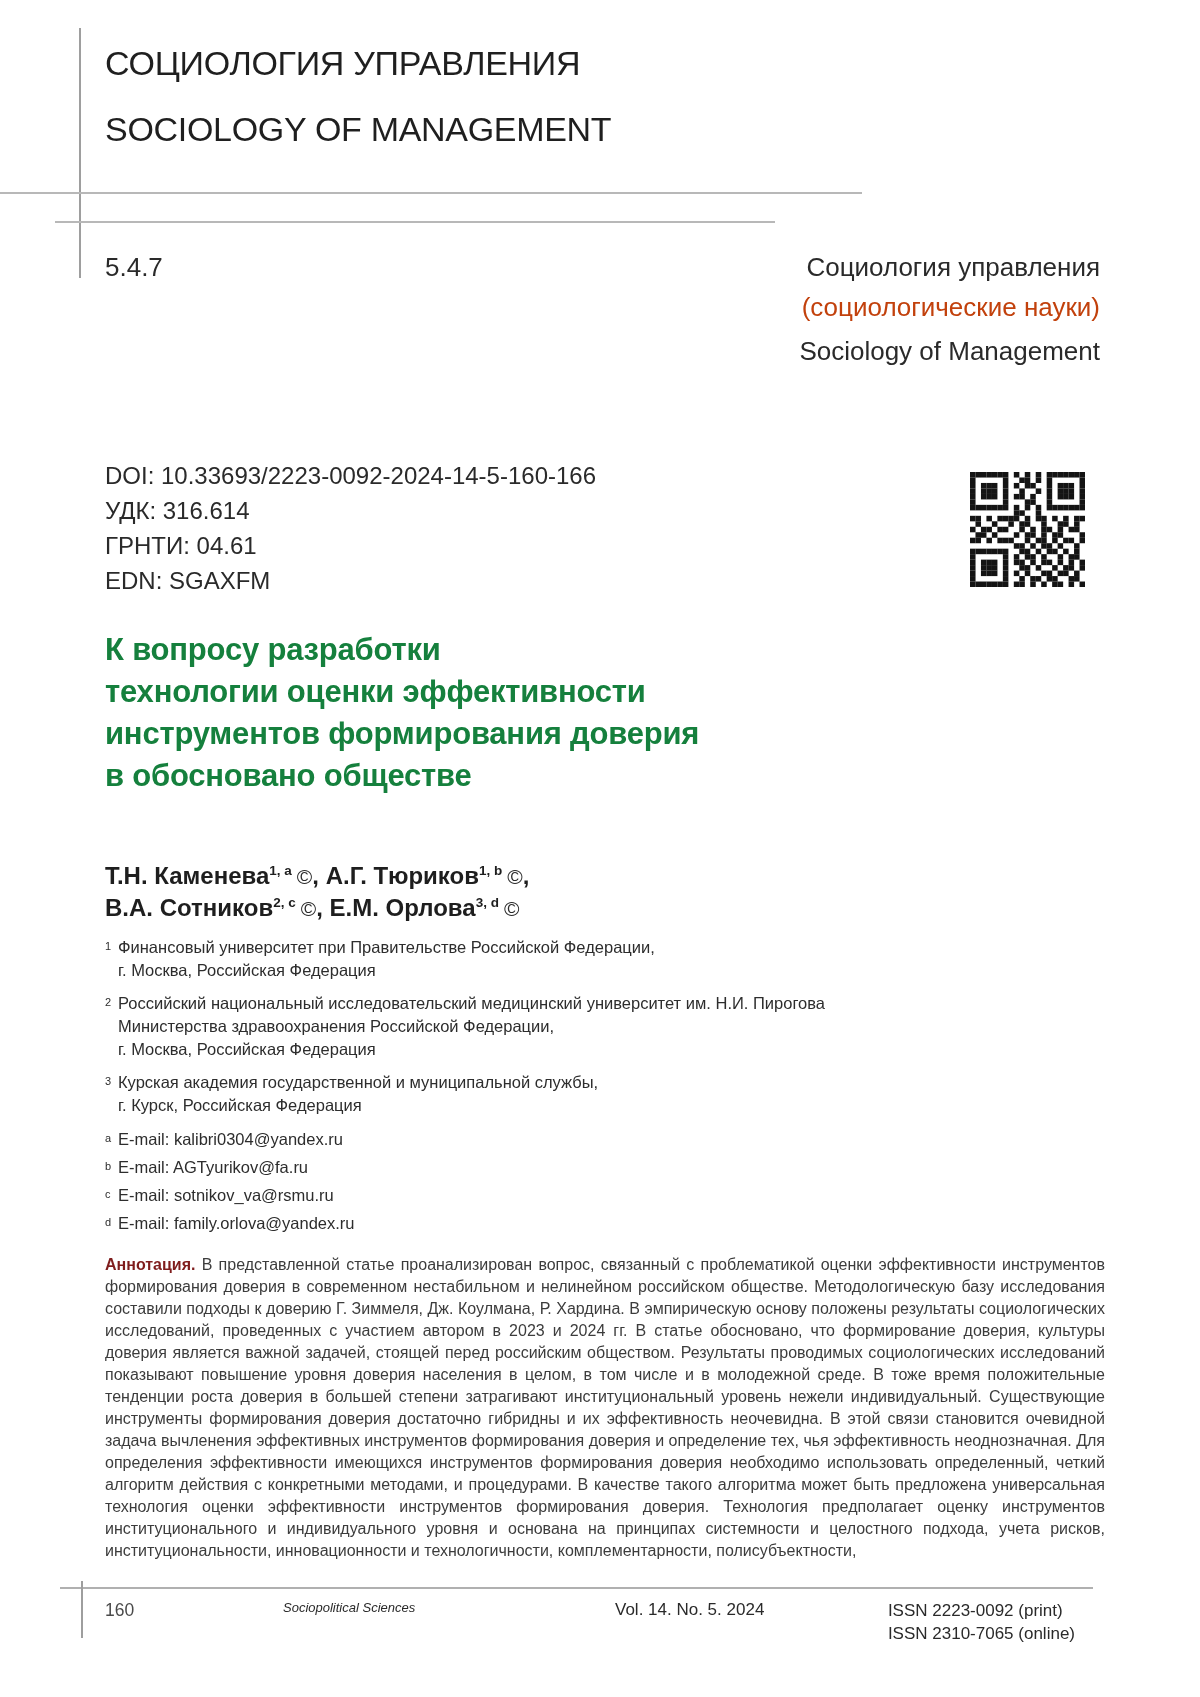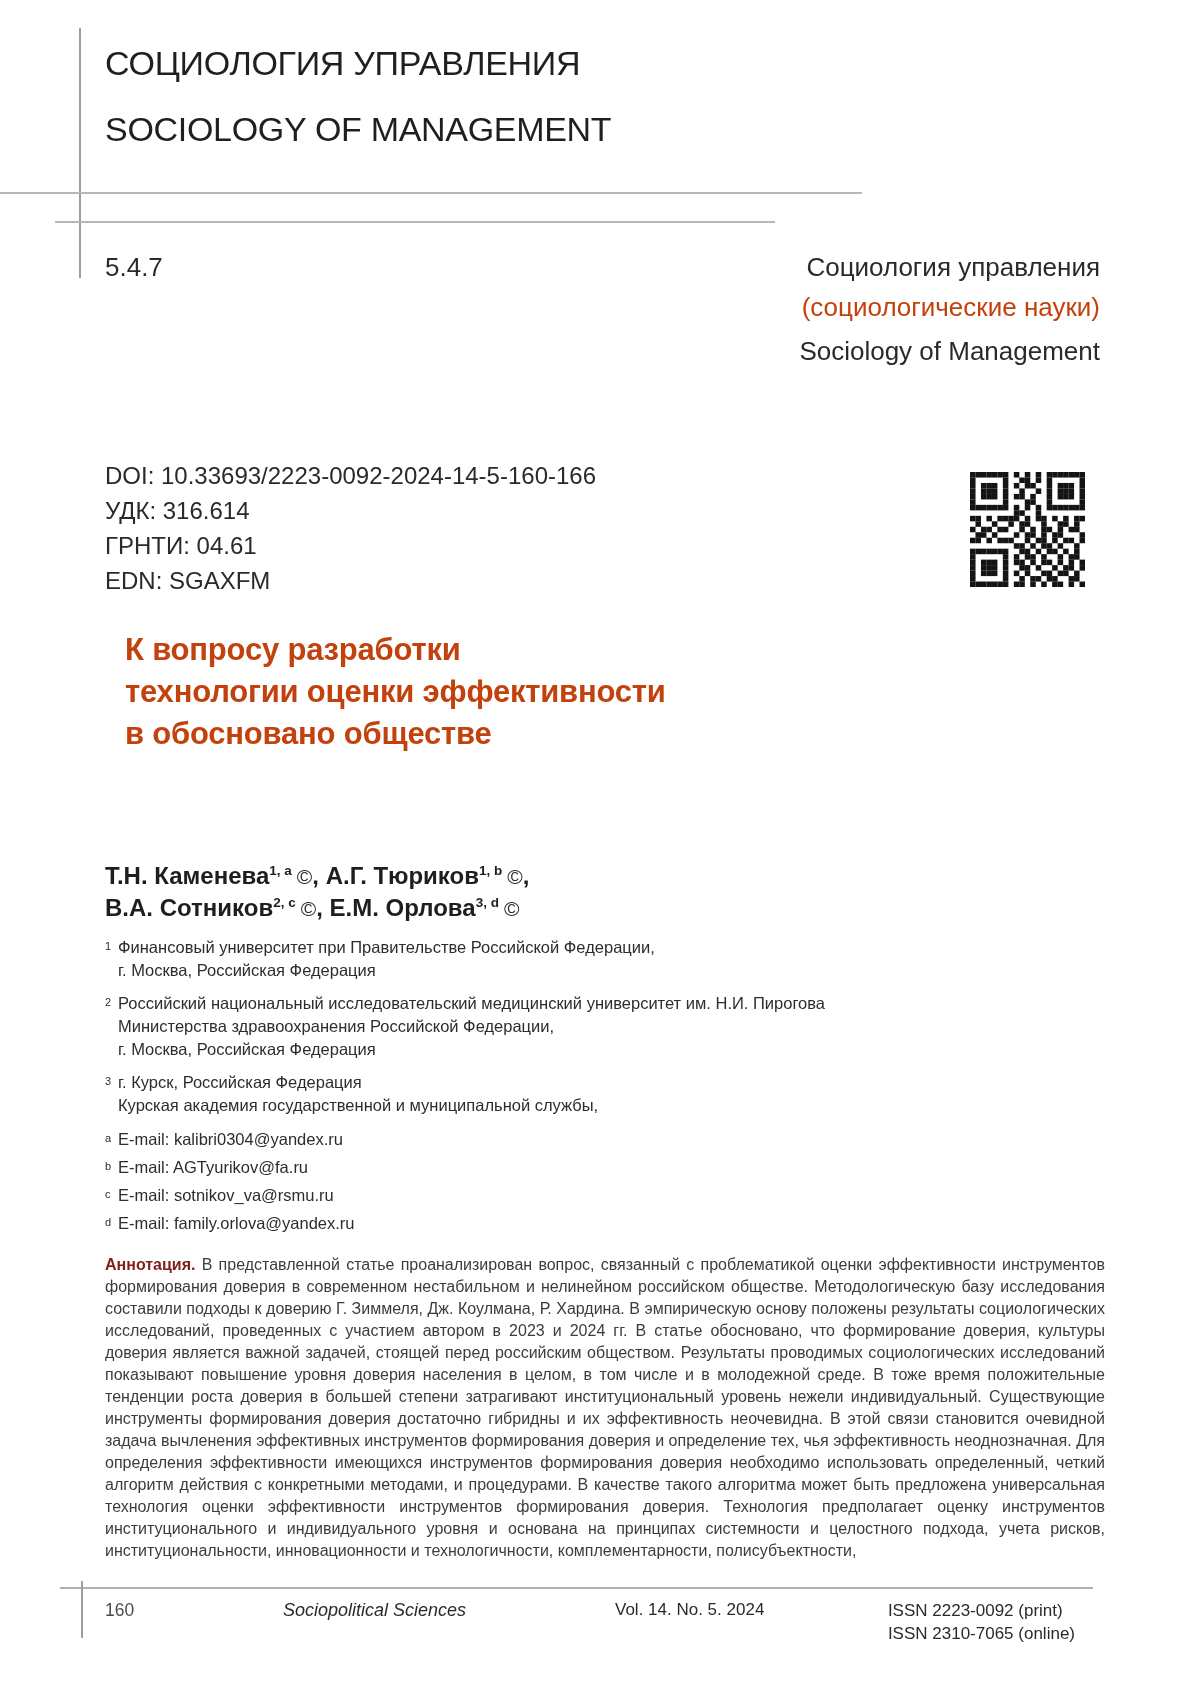--- a/index.html
+++ b/index.html
@@ -28,21 +28,21 @@
   .spec-r3{right:100px;top:336px;font-size:26px;color:#2a2a2a;text-align:right;}
 
   
   .meta{left:105px;top:458px;font-size:24px;line-height:35px;color:#2a2a2a;}
 
   
   .qr{left:970px;top:472px;width:115px;height:115px;}
   .qr svg{display:block;width:115px;height:115px;}
 
   
-  .title{left:105px;top:629px;font-size:31px;font-weight:700;line-height:42px;color:#c2410c;letter-spacing:-.2px;margin-left:20px;}
+  .title{left:105px;top:629px;font-size:31px;font-weight:700;line-height:42px;color:#15803d;letter-spacing:-.2px;}
 
   
   .authors{left:105px;top:861px;font-size:24px;font-weight:700;line-height:30.5px;color:#1e1e1e;}
   .authors sup{font-size:13.5px;font-weight:700;vertical-align:super;line-height:0;}
   .idmark{font-weight:400;font-size:21px;color:#2b2b2b;margin-left:5px;}
 
   
   .affil-col{left:105px;top:936px;font-size:16.5px;line-height:23px;color:#2d2d2d;width:1010px;}
   .affil{position:relative;padding-left:13px;}
   .affil + .affil{margin-top:10px;}
@@ -50,21 +50,21 @@
   .emails{margin-top:8px;}
   .email-row{position:relative;padding-left:13px;height:28px;line-height:28px;}
 
   
   .abstract{left:105px;top:1254px;width:1000px;font-size:16px;line-height:22px;color:#3c3c3c;
     text-align:justify;text-align-last:left;margin:0;hyphens:auto;}
   .abstract b{color:#7f1d1d;margin-top:23px;}
 
   
   .f-page{left:105px;top:1600px;font-size:17.5px;color:#4a4a4a;}
-  .f-journal{left:283px;top:1600px;font-size:18px;font-style:italic;color:#2a2a2a;}
+  .f-journal{left:283px;top:1600px;font-size:13px;font-style:italic;color:#2a2a2a;}
   .f-issue{left:615px;top:1600px;font-size:17px;color:#2a2a2a;}
   .f-issn{right:125px;top:1600px;font-size:17px;line-height:22.5px;color:#2a2a2a;}
 </style>
 </head>
 <body>
 
 <div class="abs vline-top"></div>
 <div class="abs hline-1"></div>
 <div class="abs hline-2"></div>
 
@@ -321,20 +321,21 @@
       <rect x="82.14" y="109.52" width="5.53" height="5.53" fill="#141414"></rect>
       <rect x="87.62" y="109.52" width="5.53" height="5.53" fill="#141414"></rect>
       <rect x="98.57" y="109.52" width="5.53" height="5.53" fill="#141414"></rect>
       <rect x="109.52" y="109.52" width="5.53" height="5.53" fill="#141414"></rect>
     </svg>
 </div>
 
 <div class="abs title">
   <div>К вопросу разработки</div>
   <div>технологии оценки эффективности</div>
+  <div>инструментов формирования доверия</div>
   <div>в обосновано обществе</div>
 </div>
 
 <div class="abs authors">
   <div><span>Т.Н. Каменева</span><sup>1, a</sup><span class="idmark">©</span><span>, </span> <span>А.Г. Тюриков</span><sup>1, b</sup><span class="idmark">©</span><span>,</span></div>
   <div><span>В.А. Сотников</span><sup>2, c</sup><span class="idmark">©</span><span>, </span> <span>Е.М. Орлова</span><sup>3, d</sup><span class="idmark">©</span></div>
 </div>
 
 <div class="abs affil-col">
   <div class="affil">
@@ -343,22 +344,22 @@
     <div>г. Москва, Российская Федерация</div>
   </div>
   <div class="affil">
     <span class="hang-sup">2</span>
     <div>Российский национальный исследовательский медицинский университет им. Н.И. Пирогова</div>
     <div>Министерства здравоохранения Российской Федерации,</div>
     <div>г. Москва, Российская Федерация</div>
   </div>
   <div class="affil">
     <span class="hang-sup">3</span>
+    <div>Курская академия государственной и муниципальной службы,</div>
     <div>г. Курск, Российская Федерация</div>
-    <div>Курская академия государственной и муниципальной службы,</div>
   </div>
   <div class="emails">
     <div class="email-row"><span class="hang-sup">a</span><span>E-mail: kalibri0304@yandex.ru</span></div>
     <div class="email-row"><span class="hang-sup">b</span><span>E-mail: AGTyurikov@fa.ru</span></div>
     <div class="email-row"><span class="hang-sup">c</span><span>E-mail: sotnikov_va@rsmu.ru</span></div>
     <div class="email-row"><span class="hang-sup">d</span><span>E-mail: family.orlova@yandex.ru</span></div>
   </div>
 </div>
 
 <p class="abs abstract" lang="ru"><b>Аннотация.</b> <span>В представленной статье проанализирован вопрос, связанный с проблематикой оценки эффективности инструментов формирования доверия в современном нестабильном и нелинейном российском обществе. Методологическую базу исследования составили подходы к доверию Г. Зиммеля, Дж. Коулмана, Р. Хардина. В эмпирическую основу положены результаты социологических исследований, проведенных с участием автором в 2023 и 2024 гг. В статье обосновано, что формирование доверия, культуры доверия является важной задачей, стоящей перед российским обществом. Результаты проводимых социологических исследований показывают повышение уровня доверия населения в целом, в том числе и в молодежной среде. В тоже время положительные тенденции роста доверия в большей степени затрагивают институциональный уровень нежели индивидуальный. Существующие инструменты формирования доверия достаточно гибридны и их эффективность неочевидна. В этой связи становится очевидной задача вычленения эффективных инструментов формирования доверия и определение тех, чья эффективность неоднозначная. Для определения эффективности имеющихся инструментов формирования доверия необходимо использовать определенный, четкий алгоритм действия с конкретными методами, и процедурами. В качестве такого алгоритма может быть предложена универсальная технология оценки эффективности инструментов формирования доверия. Технология предполагает оценку инструментов институционального и индивидуального уровня и основана на принципах системности и целостного подхода, учета рисков, институциональности, инновационности и технологичности, комплементарности, полисубъектности,</span></p>

